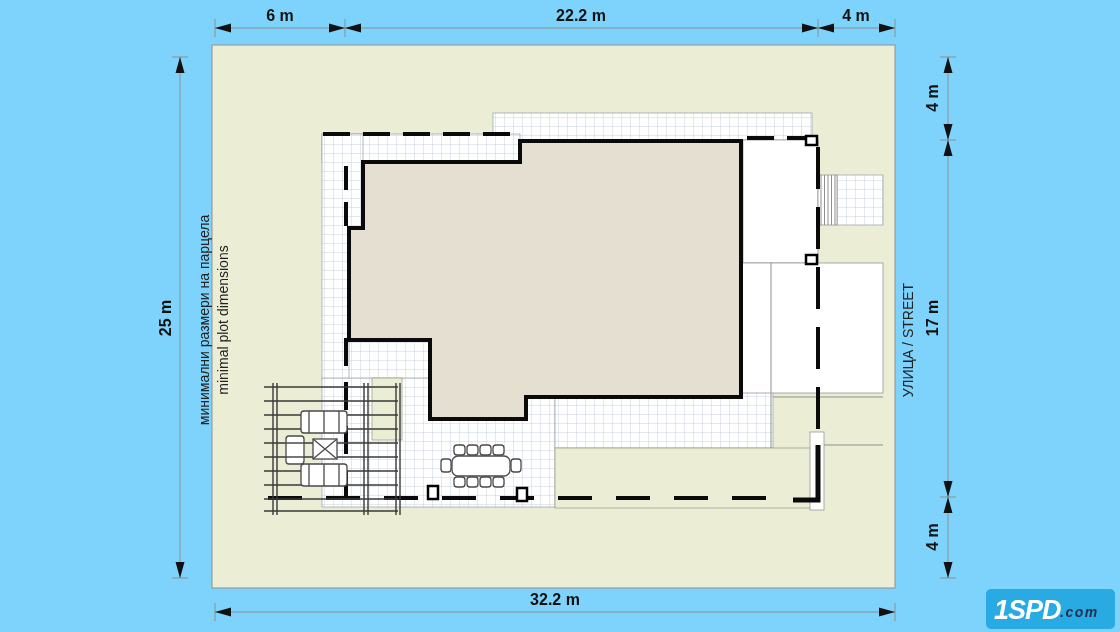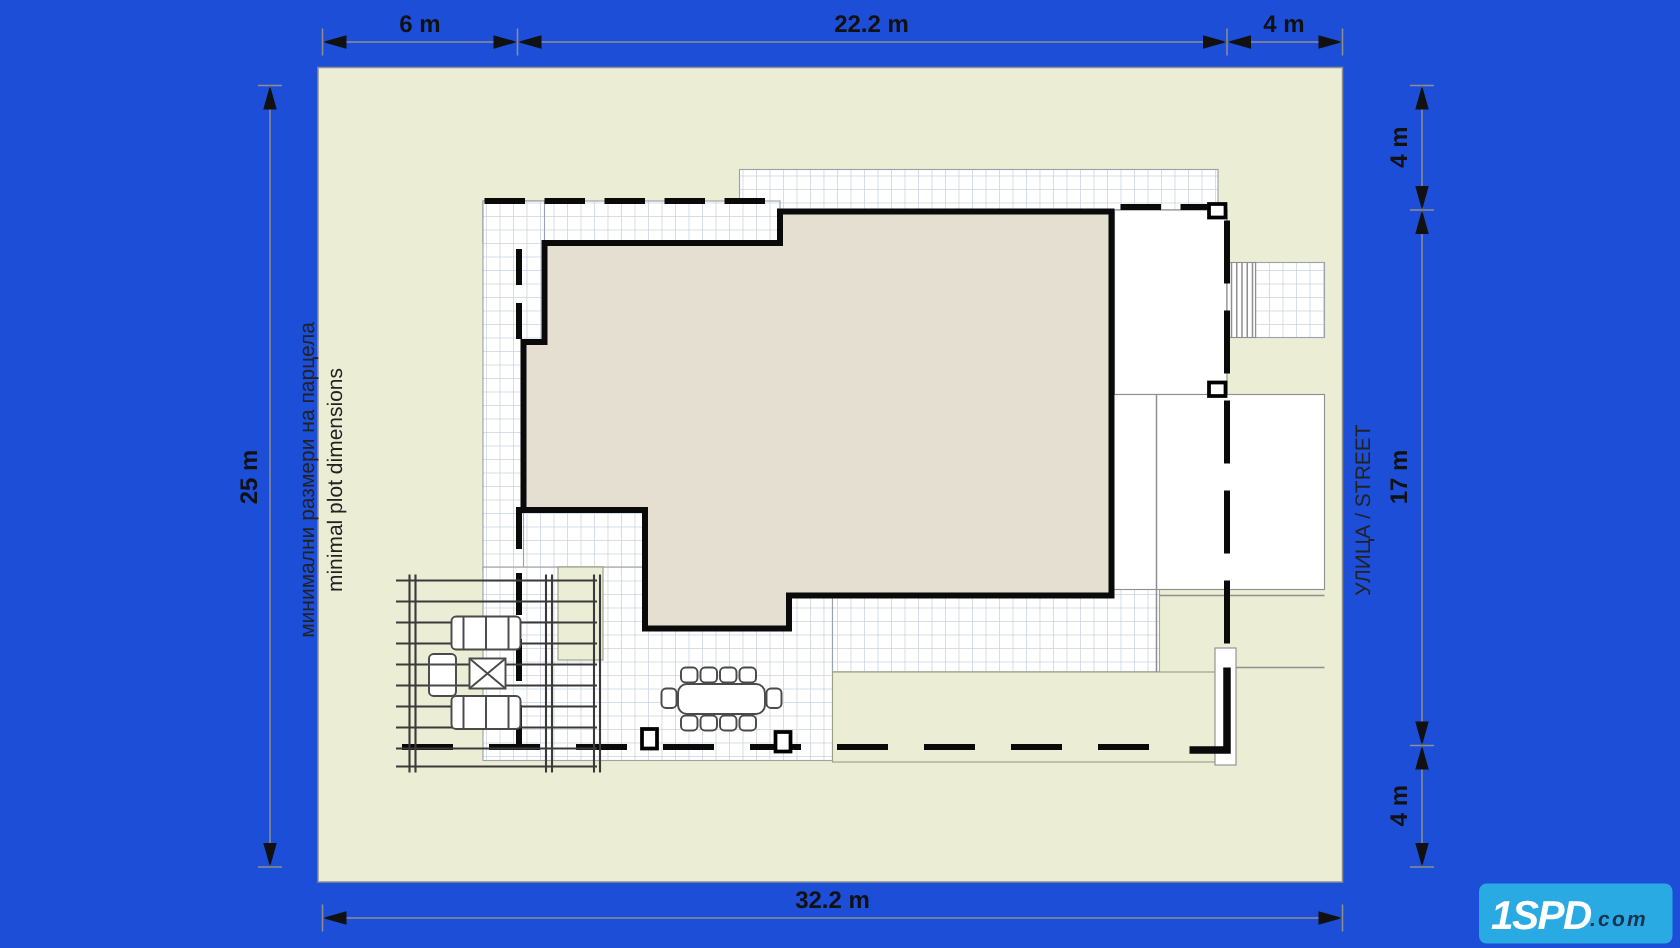--- a/index.html
+++ b/index.html
@@ -1,16 +1,16 @@
 <!DOCTYPE html>
 <html><head>
 <meta charset="utf-8">
 <style>
   html,body{margin:0;padding:0;background:#fff;}
-  .stage{position:relative;width:1120px;height:632px;background:#1d4ed8;overflow:hidden;
+  .stage{position:relative;width:1120px;height:632px;background:#7dd3fc;overflow:hidden;
          font-family:"Liberation Sans",sans-serif;}
   svg{display:block;}
   .dim-label{font-family:"Liberation Sans",sans-serif;font-size:16px;font-weight:bold;fill:#111;}
   .note-label{font-family:"Liberation Sans",sans-serif;font-size:14px;fill:#222;}
   .logo-main{font-family:"Liberation Sans",sans-serif;font-size:27px;font-weight:bold;
              font-style:italic;fill:#ffffff;letter-spacing:-1px;}
   .logo-suffix{font-family:"Liberation Sans",sans-serif;font-size:14px;font-weight:bold;
                font-style:italic;fill:#1b3350;letter-spacing:1.5px;}
   .thin{stroke:#8f8f8f;stroke-width:1;fill:none;}
   .wall{fill:none;stroke:#0a0a0a;}

